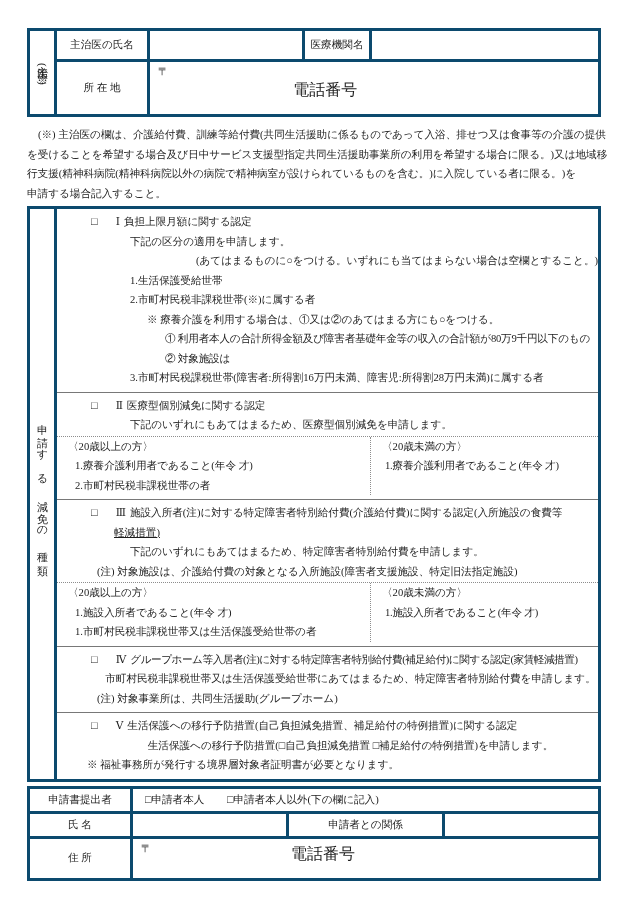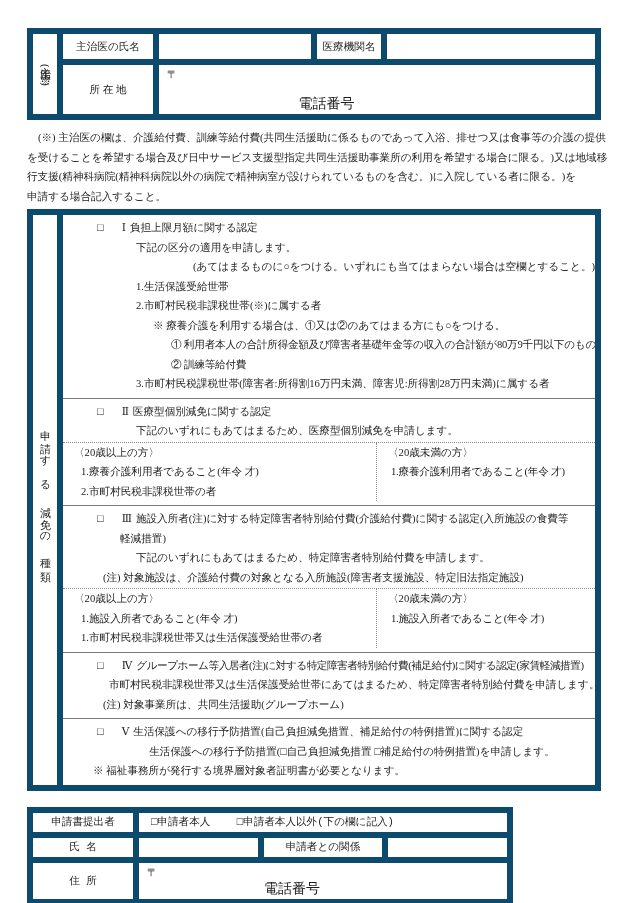--- a/index.html
+++ b/index.html
@@ -7,35 +7,35 @@
     width:630px;height:903px;background:#ffffff;
     font-family:"Liberation Serif","DejaVu Serif",serif;
     color:#1c1c1c;
     -webkit-font-smoothing:antialiased;
   }
   .page{position:relative;width:630px;height:903px;overflow:hidden;}
 
   
   table{border-collapse:collapse;table-layout:fixed;}
   .frame{border:1.6px solid #2e2e2e;}
-  td{border:6px solid #0c4a6e;padding:0;vertical-align:middle;font-size:10.6px;overflow:hidden;}
+  td{border:3px solid #0c4a6e;padding:0;vertical-align:middle;font-size:10.6px;overflow:hidden;}
 
   
   .t1{margin:28px 0 0 27px;width:574px;}
   .t1 .r1{height:31px;}
   .t1 .r2{height:55px;}
   .t1 .side{width:24px;text-align:center;}
   .vert{writing-mode:vertical-rl;text-orientation:mixed;letter-spacing:2px;font-size:10.6px;display:inline-block;}
   .t1 .lblc{text-align:center;}
   .c-namelbl{width:90px;}
   .c-nameval{width:152px;}
   .c-faclbl{width:64px;}
   .addrcell{position:relative;vertical-align:top;}
   .postal{position:absolute;top:3px;left:8px;font-size:10.6px;}
-  .phone{position:absolute;bottom:1px;left:32%;font-size:14px;}
+  .phone{position:absolute;bottom:13px;left:32%;font-size:16px;}
 
   
   .note{margin:8px 29px 0 27px;font-size:10.55px;line-height:21.5px;}
   .note .ln{white-space:nowrap;}
   .note .first{padding-left:11px;}
 
   
   .t2{margin:3px 0 0 27px;width:574px;}
   .t2 .side{width:24px;text-align:center;vertical-align:middle;}
   .t2 .side .vert{letter-spacing:13px;font-size:11px;}
@@ -48,33 +48,33 @@
   .num{margin-left:18px;}
   .ttl{margin-left:4px;}
   .tight{letter-spacing:-0.45px;}
   .iA{padding-left:73px;}
   .iP{padding-left:68px;text-align:right;}
   .iB{padding-left:90px;}
   .iC{padding-left:108px;letter-spacing:-0.2px;}
   .iN{padding-left:40px;}
   .iD{padding-left:46px;text-align:center;}
   .iE{padding-left:30px;}
-  .iT2{padding-left:57px;}
+  .iT2{padding-left:57px;text-decoration:underline;}
   .twocol{display:flex;border-top:1px dotted #8d8d8d;margin-top:1px;font-family:Liberation Serif, serif;}
   .colL{width:313px;border-right:1px dotted #8d8d8d;}
   .colR{flex:1;}
   .tc-h{padding-left:11px;}
   .tc-i{padding-left:18px;}
   .colR .tc-i{padding-left:14px;letter-spacing:-0.2px;}
 
   
   .footnote{margin:4px 0 3px 28px;font-size:10.6px;line-height:20px;}
 
   
-  .t3{margin:16px 0 0 27px;width:486px;font-family:Liberation Mono, monospace;}
+  .t3{margin:4px 0 0 27px;width:574px;}
   .t3 .r1{height:25px;}
   .t3 .r2{height:25px;}
   .t3 .r3{height:42px;}
   .t3 .lbl{width:100px;text-align:center;}
   .t3 .c-nameval{width:200px;}
   .t3 .c-rel{width:95px;text-align:center;}
   .optrow{padding-left:12px;}
   .opt{display:inline-block;}
   .opt + .opt{margin-left:20px;}
   .t3 .phone{left:34%;}
@@ -123,21 +123,21 @@
         <div class="sec">
           <div class="ln hdr">
             <span class="cb">□</span><span class="num">Ⅰ</span><span class="ttl">負担上限月額に関する認定</span>
           </div>
           <div class="ln iA">下記の区分の適用を申請します。</div>
           <div class="ln iP">(あてはまるものに○をつける。いずれにも当てはまらない場合は空欄とすること。)</div>
           <div class="ln iA">1.生活保護受給世帯</div>
           <div class="ln iA">2.市町村民税非課税世帯(※)に属する者</div>
           <div class="ln iB">※ 療養介護を利用する場合は、①又は②のあてはまる方にも○をつける。</div>
           <div class="ln iC tight">① 利用者本人の合計所得金額及び障害者基礎年金等の収入の合計額が80万9千円以下のもの</div>
-          <div class="ln iC">② 訓練等給付費</div>
+          <div class="ln iC">② 対象施設は</div>
           <div class="ln iA">3.市町村民税課税世帯(障害者:所得割16万円未満、障害児:所得割28万円未満)に属する者</div>
         </div>
 
         <div class="sec">
           <div class="ln hdr">
             <span class="cb">□</span><span class="num">Ⅱ</span><span class="ttl">医療型個別減免に関する認定</span>
           </div>
           <div class="ln iA">下記のいずれにもあてはまるため、医療型個別減免を申請します。</div>
           <div class="twocol">
             <div class="colL">

